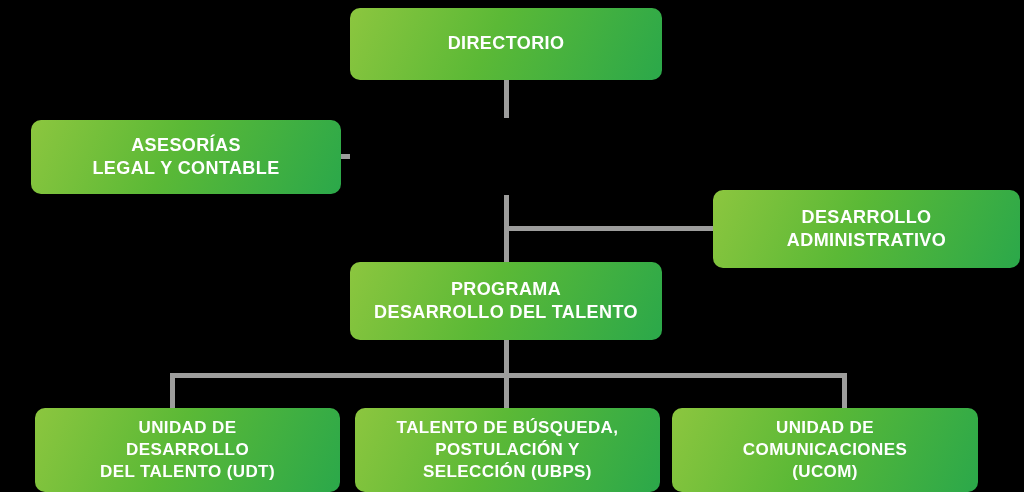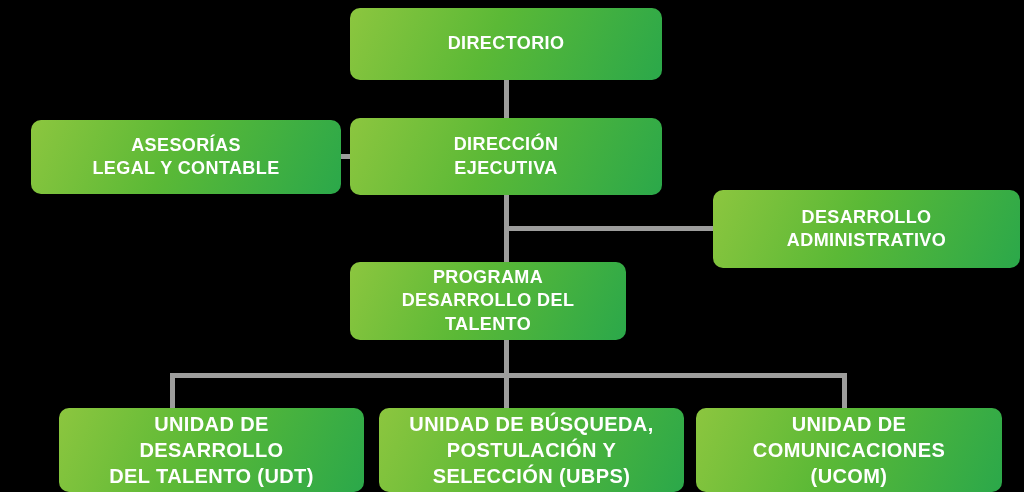--- a/index.html
+++ b/index.html
@@ -26,34 +26,33 @@
     font-size: 18px;
     line-height: 1.3;
     letter-spacing: 0.4px;
     border-radius: 10px;
     background: linear-gradient(115deg, #8cc63f 0%, #5bb936 45%, #2ba84a 100%);
     white-space: pre-line;
     box-sizing: border-box;
     padding: 0 12px;
   }
   .node.small {
-    font-size: 20px;
-    margin-left: 24px;
+    font-size: 17px;
   }
   .connector {
     position: absolute;
     background: #9d9d9c;
   }
 
   
   #n-directorio { left: 350px; top: 8px;   width: 312px; height: 72px; }
   #n-asesorias  { left: 5px;   top: 120px; width: 310px; height: 74px; margin-left: 26px; }
   #n-direccion  { left: 350px; top: 118px; width: 312px; height: 77px; }
   #n-asistente  { left: 713px; top: 190px; width: 307px; height: 78px; }
-  #n-programa   { left: 350px; top: 262px; width: 276px; height: 78px; }
+  #n-programa   { left: 350px; top: 262px; width: 312px; height: 78px; }
   #n-udt        { left: 35px;  top: 408px; width: 305px; height: 84px; }
   #n-ubps       { left: 355px; top: 408px; width: 305px; height: 84px; }
   #n-ucom       { left: 672px; top: 408px; width: 306px; height: 84px; }
 
   
   #c-dir-dire   { left: 504px; top: 80px;  width: 5px;   height: 38px; }
   #c-ases-dire  { left: 315px; top: 154px; width: 35px;  height: 5px;  }
   #c-dire-prog  { left: 504px; top: 195px; width: 5px;   height: 67px; }
   #c-dire-asis  { left: 506px; top: 226px; width: 207px; height: 5px;  }
   #c-prog-down  { left: 504px; top: 340px; width: 5px;   height: 36px; }
@@ -75,34 +74,32 @@
   <div class="connector" id="c-branch-h"></div>
   <div class="connector" id="c-drop-udt"></div>
   <div class="connector" id="c-drop-ubps"></div>
   <div class="connector" id="c-drop-ucom"></div>
 
   <div class="node" id="n-directorio">DIRECTORIO</div>
 
   <div class="node" id="n-asesorias">ASESORÍAS
 LEGAL Y CONTABLE</div>
 
-  <div class="node" id="n-direccion">DIRECCIÓN
-EJECUTIVA</div>
 
   <div class="node" id="n-asistente">DESARROLLO
 ADMINISTRATIVO</div>
 
   <div class="node" id="n-programa">PROGRAMA
 DESARROLLO DEL TALENTO</div>
 
   <div class="node small" id="n-udt">UNIDAD DE
 DESARROLLO
 DEL TALENTO (UDT)</div>
 
-  <div class="node small" id="n-ubps">UNIDAD DE BÚSQUEDA,
+  <div class="node small" id="n-ubps">TALENTO DE BÚSQUEDA,
 POSTULACIÓN Y
 SELECCIÓN (UBPS)</div>
 
   <div class="node small" id="n-ucom">UNIDAD DE
 COMUNICACIONES
 (UCOM)</div>
 
 </div>
 
 </body></html>

